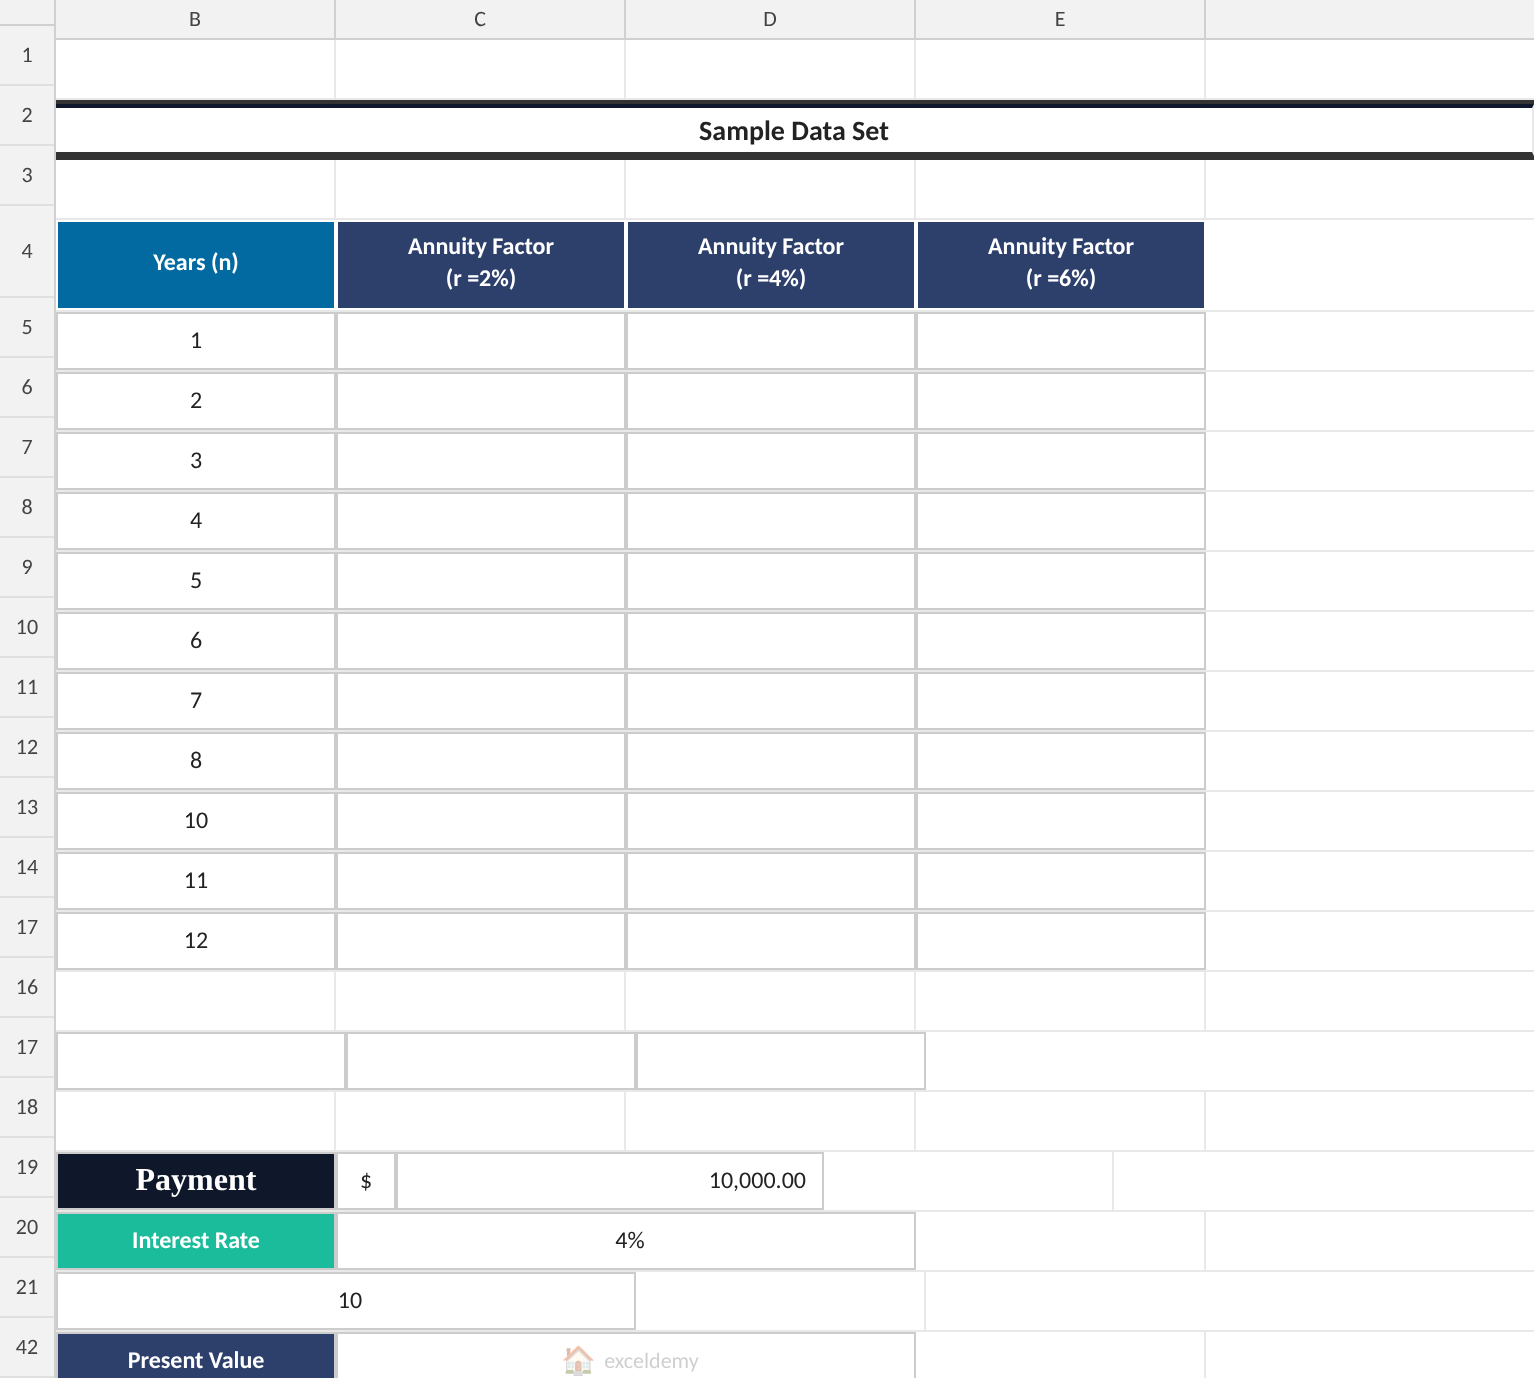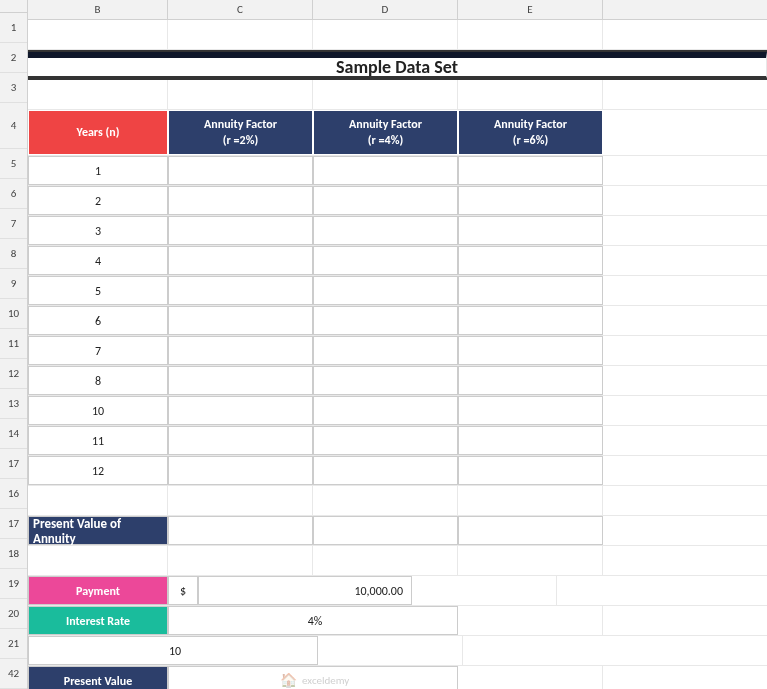--- a/index.html
+++ b/index.html
@@ -102,66 +102,67 @@
     .col-c-width { width: 145px; }
     .col-d-width { width: 145px; }
     .col-e-width { width: 145px; }
 
     
     .title-cell {
       display: flex;
       align-items: center;
       justify-content: center;
       font-weight: bold;
-      font-size: 18px;
+      font-size: 14px;
       color: #222;
       flex: 1;
       border-right: 1px solid #e8e8e8;
-      border-top: 6px solid #0f172a;
+      border-top: 2px solid #0f172a;
       border-bottom: 2px solid #333;
     }
 
     
     .header-cell {
       background-color: #2d3f6b;
       color: #fff;
       font-weight: bold;
       font-size: 12px;
       text-align: center;
       display: flex;
       align-items: center;
       justify-content: center;
       padding: 2px 4px;
       border-right: 1px solid #fff;
       line-height: 1.3;
       flex-direction: column;
     }
 
     .years-header {
-      background-color: #ef4444;
+      background-color: #0369a1;
       color: #fff;
       font-weight: bold;
       font-size: 12px;
       border-right: 1px solid #fff;
       text-align: center;
     }
 
     
     .pv-header {
       background-color: #2d3f6b;
       color: #fff;
       font-weight: bold;
       font-size: 13px;
     }
 
     .pv-label-red {
-      background-color: #ec4899;
-      color: #fff;
-      font-weight: bold;
-      font-size: 12px;
+      background-color: #0f172a;
+      color: #fff;
+      font-weight: bold;
+      font-size: 16px;
+      font-family: Liberation Serif, serif;
     }
 
     .pv-label-teal {
       background-color: #1abc9c;
       color: #fff;
       font-weight: bold;
       font-size: 12px;
     }
 
     .pv-label-yellow {
@@ -341,21 +342,20 @@
         </div>
 
       <div class="grid-row">
         <div class="cell cell-b"></div>
         <div class="cell cell-c"></div>
         <div class="cell cell-d"></div>
         <div class="cell cell-e"></div>
       </div>
 
       <div class="grid-row">
-        <div class="cell cell-b pv-header" style="font-size:13px;font-weight:bold;border:1px solid #ccc;">Present Value of Annuity</div>
         <div class="cell cell-c" style="border:1px solid #ccc;"></div>
         <div class="cell cell-d" style="border:1px solid #ccc;"></div>
         <div class="cell cell-e" style="border:1px solid #ccc;"></div>
       </div>
 
       <div class="grid-row">
         <div class="cell cell-b"></div>
         <div class="cell cell-c"></div>
         <div class="cell cell-d"></div>
         <div class="cell cell-e"></div>

